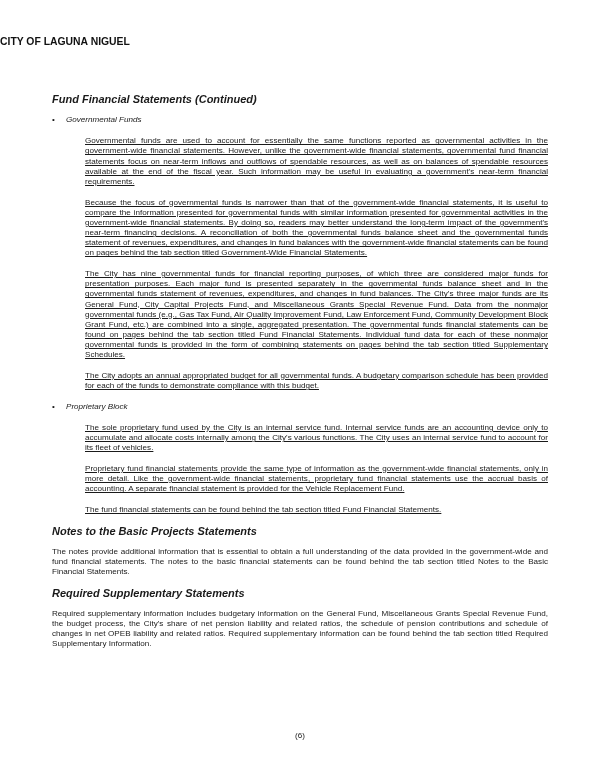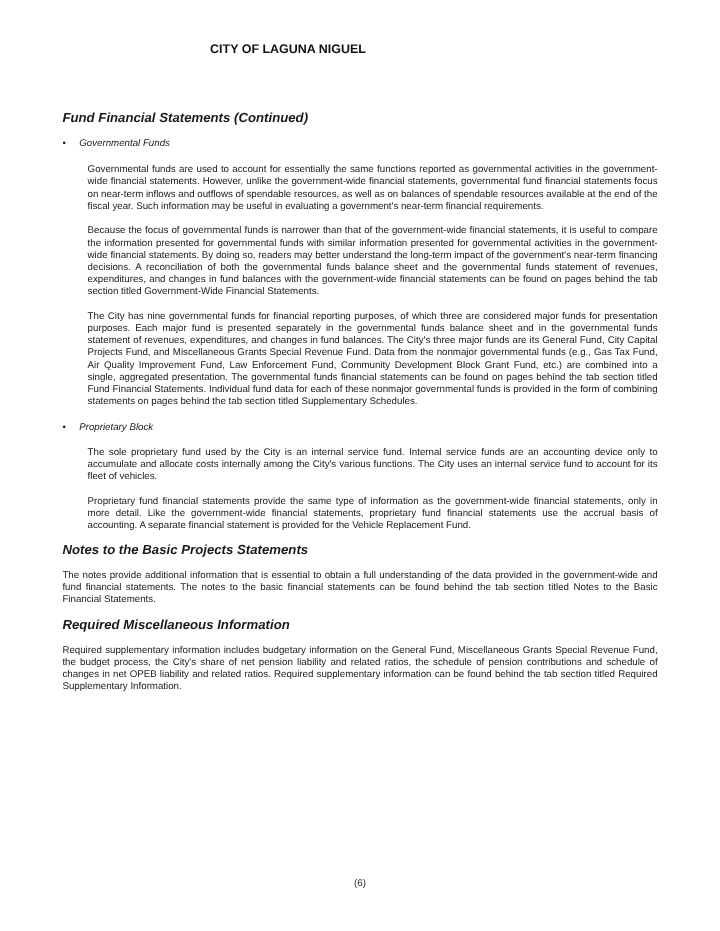--- a/index.html
+++ b/index.html
@@ -2,31 +2,31 @@
 <html><head>
 <meta charset="utf-8">
 <style>
   html, body { margin: 0; padding: 0; background: #ffffff; }
   body {
     width: 600px; height: 776px; position: relative; overflow: hidden;
     font-family: "Liberation Sans", sans-serif; color: #1a1a1a;
   }
   .page { position: absolute; left: 0; top: 0; width: 600px; height: 776px; }
   .header {
-    position: absolute; top: 36px; left: 0; width: 480px; text-align: center;
+    position: absolute; top: 36px; left: 0; width: 480px; text-align: left;
     font-weight: bold; font-size: 10.4px; line-height: 12.2px; color: #111;
   }
   .content { position: absolute; left: 52px; top: 94px; width: 496px; font-size: 8.1px; line-height: 10.15px; }
   .section-title { font-weight: bold; font-size: 8.3px; margin: 0 0 11px 0; }
   .sub-title { font-weight: bold; font-style: italic; font-size: 11px; margin: 0 0 11px 0; }
   .bullet { position: relative; margin: 0 0 11px 0; font-style: italic; }
   .bullet .dot { position: absolute; left: 0; top: 0; font-style: normal; }
   .bullet .label { margin-left: 14px; }
   .para { text-align: justify; margin: 0 0 10.5px 0; }
-  .indented { margin-left: 21px; }
+  .indented { margin-left: 33px; text-decoration: underline; }
   .footer {
     position: absolute; top: 731px; left: 0; width: 600px; text-align: center;
     font-size: 8.1px; color: #222;
   }
 </style>
 </head>
 <body>
 
 <div class="page">
 
@@ -38,29 +38,31 @@
 
     <div class="sub-title">Fund Financial Statements (Continued)</div>
 
     <div class="bullet">
       <span class="dot">•</span>
       <span class="label">Governmental Funds</span>
     </div>
     <p class="para indented">Governmental funds are used to account for essentially the same functions reported as governmental activities in the government-wide financial statements. However, unlike the government-wide financial statements, governmental fund financial statements focus on near-term inflows and outflows of spendable resources, as well as on balances of spendable resources available at the end of the fiscal year. Such information may be useful in evaluating a government's near-term financial requirements.</p>
     <p class="para indented">Because the focus of governmental funds is narrower than that of the government-wide financial statements, it is useful to compare the information presented for governmental funds with similar information presented for governmental activities in the government-wide financial statements. By doing so, readers may better understand the long-term impact of the government's near-term financing decisions. A reconciliation of both the governmental funds balance sheet and the governmental funds statement of revenues, expenditures, and changes in fund balances with the government-wide financial statements can be found on pages behind the tab section titled Government-Wide Financial Statements.</p>
     <p class="para indented">The City has nine governmental funds for financial reporting purposes, of which three are considered major funds for presentation purposes. Each major fund is presented separately in the governmental funds balance sheet and in the governmental funds statement of revenues, expenditures, and changes in fund balances. The City's three major funds are its General Fund, City Capital Projects Fund, and Miscellaneous Grants Special Revenue Fund. Data from the nonmajor governmental funds (e.g., Gas Tax Fund, Air Quality Improvement Fund, Law Enforcement Fund, Community Development Block Grant Fund, etc.) are combined into a single, aggregated presentation. The governmental funds financial statements can be found on pages behind the tab section titled Fund Financial Statements. Individual fund data for each of these nonmajor governmental funds is provided in the form of combining statements on pages behind the tab section titled Supplementary Schedules.</p>
+    <p class="para indented">The City adopts an annual appropriated budget for all governmental funds. A budgetary comparison schedule has been provided for each of the funds to demonstrate compliance with this budget.</p>
 
     <div class="bullet">
       <span class="dot">•</span>
       <span class="label">Proprietary Block</span>
     </div>
     <p class="para indented">The sole proprietary fund used by the City is an internal service fund. Internal service funds are an accounting device only to accumulate and allocate costs internally among the City's various functions. The City uses an internal service fund to account for its fleet of vehicles.</p>
     <p class="para indented">Proprietary fund financial statements provide the same type of information as the government-wide financial statements, only in more detail. Like the government-wide financial statements, proprietary fund financial statements use the accrual basis of accounting. A separate financial statement is provided for the Vehicle Replacement Fund.</p>
+    <p class="para indented">The fund financial statements can be found behind the tab section titled Fund Financial Statements.</p>
 
     <div class="sub-title">Notes to the Basic Projects Statements</div>
     <p class="para">The notes provide additional information that is essential to obtain a full understanding of the data provided in the government-wide and fund financial statements. The notes to the basic financial statements can be found behind the tab section titled Notes to the Basic Financial Statements.</p>
 
-    <div class="sub-title">Required Miscellaneous Information</div>
+    <div class="sub-title">Required Supplementary Statements</div>
     <p class="para">Required supplementary information includes budgetary information on the General Fund, Miscellaneous Grants Special Revenue Fund, the budget process, the City's share of net pension liability and related ratios, the schedule of pension contributions and schedule of changes in net OPEB liability and related ratios. Required supplementary information can be found behind the tab section titled Required Supplementary Information.</p>
   </div>
 
   <div class="footer">(6)</div>
 </div>
 
 </body></html>

